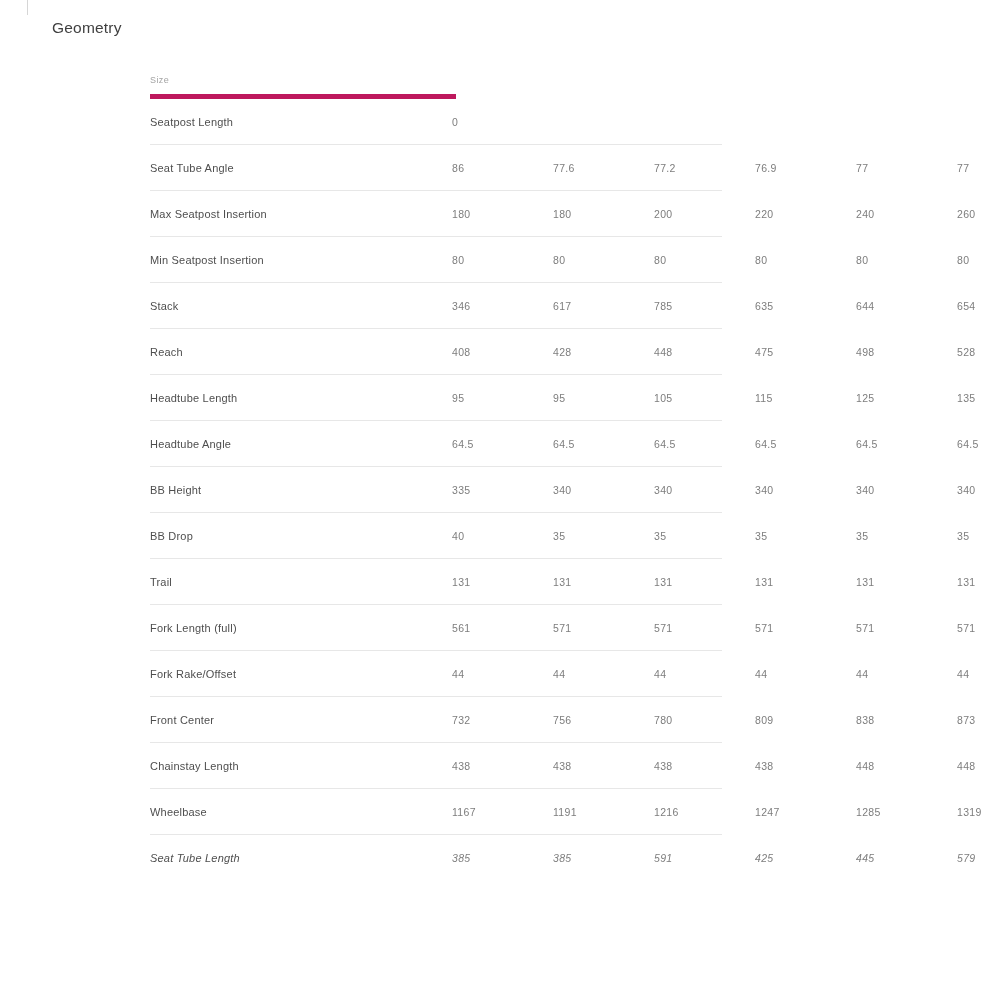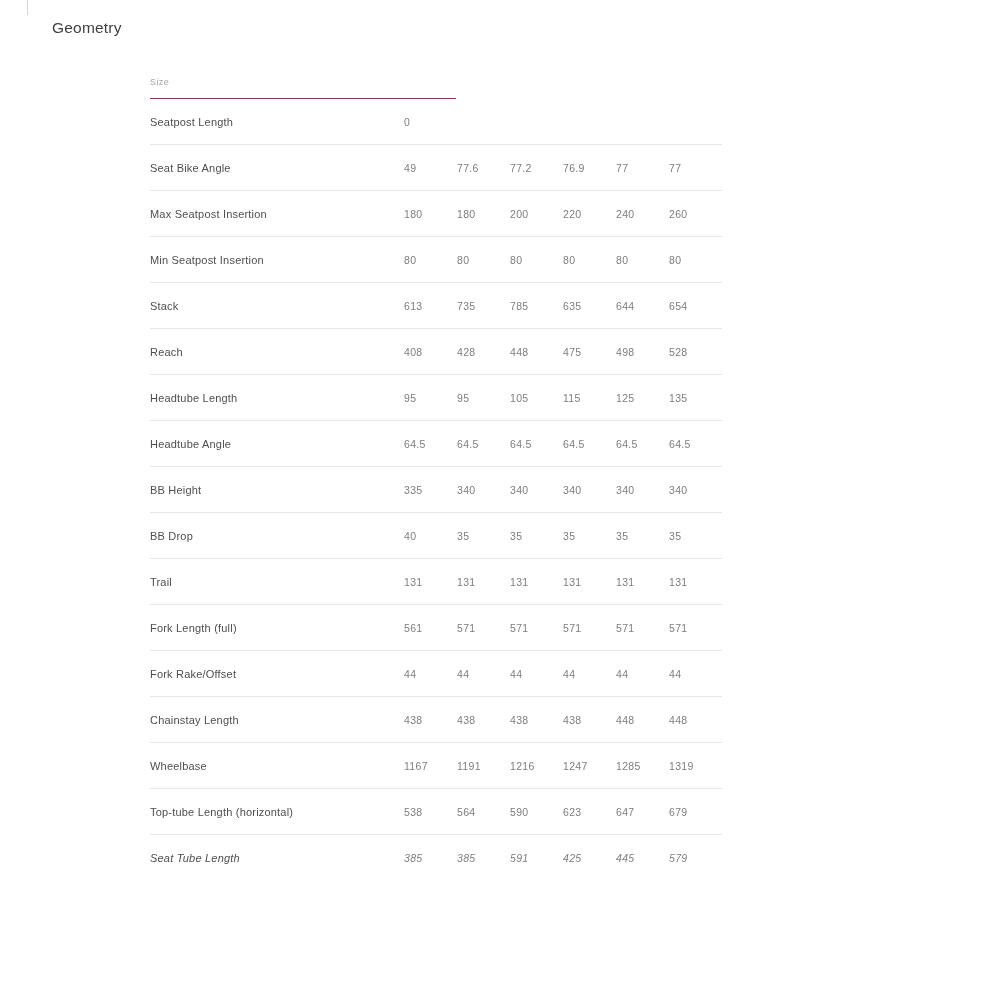--- a/index.html
+++ b/index.html
@@ -38,35 +38,36 @@
   .geo-table {
     position: absolute;
     left: 150px;
     top: 65px;
     width: 572px;
   }
   .geo-header {
     width: 306px;
     height: 34px;
     box-sizing: border-box;
-    border-bottom: 1px solid #be185d;
+    border-bottom: 5px solid #be185d;
     display: flex;
     align-items: center;
   }
   .geo-header .size-label {
     font-size: 9px;
     color: #a3a3a3;
     letter-spacing: 0.4px;
   }
   .geo-row {
     display: flex;
     align-items: center;
     height: 46px;
     box-sizing: border-box;
     border-bottom: 1px solid #e7e7e7;
+    gap: 48px;
   }
   .geo-row:last-child {
     border-bottom: none;
     font-style: italic;
   }
   .geo-row .row-label {
     width: 254px;
     flex: 0 0 254px;
     font-size: 11px;
     color: #4e4e4e;
@@ -99,22 +100,22 @@
     <div class="row-label">Seatpost Length</div>
   <div class="row-value">0</div>
           <div class="row-value"></div>
           <div class="row-value"></div>
           <div class="row-value"></div>
           <div class="row-value"></div>
           <div class="row-value"></div>
         </div>
 
   <div class="geo-row">
-    <div class="row-label">Seat Bike Angle</div>
-  <div class="row-value">49</div>
+    <div class="row-label">Seat Tube Angle</div>
+  <div class="row-value">86</div>
           <div class="row-value">77.6</div>
           <div class="row-value">77.2</div>
           <div class="row-value">76.9</div>
           <div class="row-value">77</div>
           <div class="row-value">77</div>
         </div>
 
   <div class="geo-row">
     <div class="row-label">Max Seatpost Insertion</div>
   <div class="row-value">180</div>
@@ -130,22 +131,22 @@
   <div class="row-value">80</div>
           <div class="row-value">80</div>
           <div class="row-value">80</div>
           <div class="row-value">80</div>
           <div class="row-value">80</div>
           <div class="row-value">80</div>
         </div>
 
   <div class="geo-row">
     <div class="row-label">Stack</div>
-  <div class="row-value">613</div>
-          <div class="row-value">735</div>
+  <div class="row-value">346</div>
+          <div class="row-value">617</div>
           <div class="row-value">785</div>
           <div class="row-value">635</div>
           <div class="row-value">644</div>
           <div class="row-value">654</div>
         </div>
 
   <div class="geo-row">
     <div class="row-label">Reach</div>
   <div class="row-value">408</div>
           <div class="row-value">428</div>
@@ -218,20 +219,29 @@
   <div class="geo-row">
     <div class="row-label">Fork Rake/Offset</div>
   <div class="row-value">44</div>
           <div class="row-value">44</div>
           <div class="row-value">44</div>
           <div class="row-value">44</div>
           <div class="row-value">44</div>
           <div class="row-value">44</div>
         </div>
 
+  <div class="geo-row">
+    <div class="row-label">Front Center</div>
+  <div class="row-value">732</div>
+          <div class="row-value">756</div>
+          <div class="row-value">780</div>
+          <div class="row-value">809</div>
+          <div class="row-value">838</div>
+          <div class="row-value">873</div>
+        </div>
 
   <div class="geo-row">
     <div class="row-label">Chainstay Length</div>
   <div class="row-value">438</div>
           <div class="row-value">438</div>
           <div class="row-value">438</div>
           <div class="row-value">438</div>
           <div class="row-value">448</div>
           <div class="row-value">448</div>
         </div>
@@ -239,29 +249,20 @@
   <div class="geo-row">
     <div class="row-label">Wheelbase</div>
   <div class="row-value">1167</div>
           <div class="row-value">1191</div>
           <div class="row-value">1216</div>
           <div class="row-value">1247</div>
           <div class="row-value">1285</div>
           <div class="row-value">1319</div>
         </div>
 
-  <div class="geo-row">
-    <div class="row-label">Top-tube Length (horizontal)</div>
-  <div class="row-value">538</div>
-          <div class="row-value">564</div>
-          <div class="row-value">590</div>
-          <div class="row-value">623</div>
-          <div class="row-value">647</div>
-          <div class="row-value">679</div>
-        </div>
 
 
   <div class="geo-row">
     <div class="row-label">Seat Tube Length</div>
   <div class="row-value">385</div>
           <div class="row-value">385</div>
           <div class="row-value">591</div>
           <div class="row-value">425</div>
           <div class="row-value">445</div>
           <div class="row-value">579</div>

